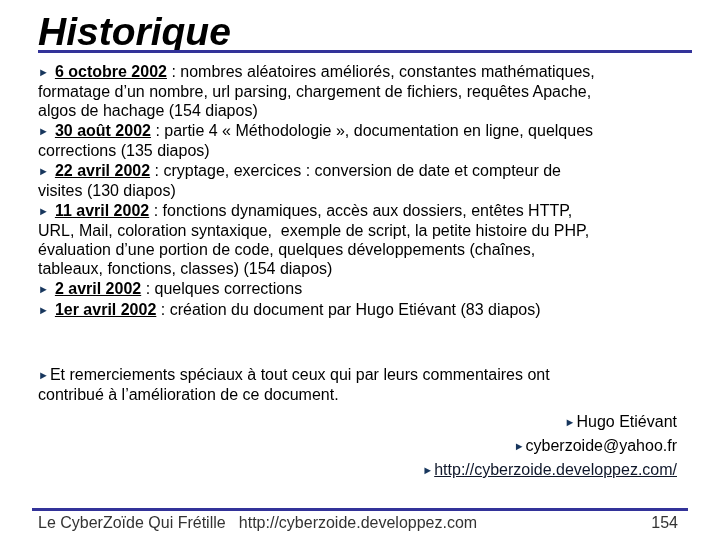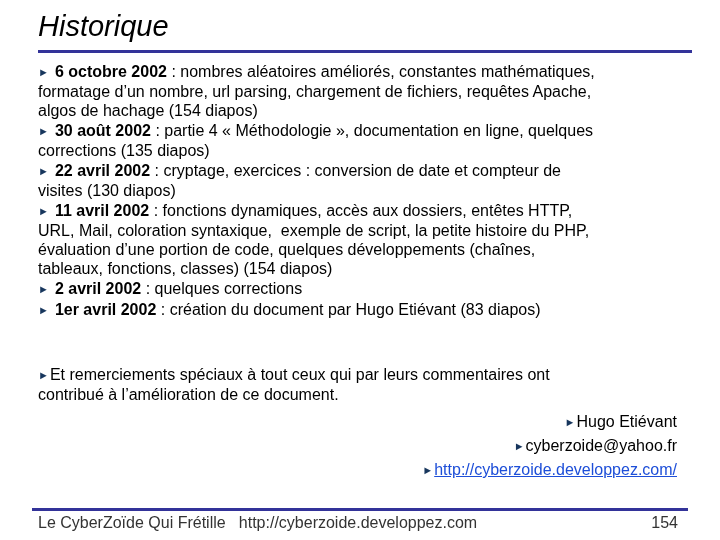--- a/index.html
+++ b/index.html
@@ -9,22 +9,22 @@
     height: 540px;
     background: #ffffff;
     overflow: hidden;
     font-family: "Liberation Sans", "DejaVu Sans", sans-serif;
     color: #000000;
   }
   .title {
     position: absolute;
     left: 38px;
     top: 10px;
-    font-size: 29px;
-    font-weight: normal;
+    font-size: 39px;
+    font-weight: bold;
     font-style: italic;
     color: #000000;
     letter-spacing: 0px;
   }
   .title-rule {
     position: absolute;
     left: 38px;
     top: 50px;
     width: 654px;
     height: 3px;
@@ -38,21 +38,21 @@
     line-height: 19px;
   }
   .bullet-item { margin: 0 0 1px 0; }
   .arrow {
     font-size: 11px;
     font-style: normal;
     vertical-align: 1px;
   }
   .arrow.spaced { margin-right: 6px; }
   .arrow.tight { margin-right: 1px; }
-  .date { font-weight: bold; }
+  .date { font-weight: bold; text-decoration: underline; }
   .wrap { white-space: pre-wrap; }
   .thanks { margin: 45px 0 0 0; }
   .contact {
     margin-top: 6px;
     text-align: right;
     padding-right: 16px;
     line-height: 23px;
   }
   .contact .line { display: block; }
   .contact a.site-link { text-decoration: underline; }
@@ -106,21 +106,21 @@
 
   <p class="bullet-item"><span class="arrow spaced" style="color: rgb(23, 54, 93);">►</span><span class="date">1er avril 2002</span><span class="wrap"> : création du document par Hugo Etiévant (83 diapos)</span></p>
 </div>
 
     <p class="thanks"><span class="arrow tight" style="color: rgb(23, 54, 93);">►</span><span class="wrap">Et remerciements spéciaux à tout ceux qui par leurs commentaires ont
 contribué à l’amélioration de ce document.</span></p>
 
     <div class="contact">
       <span class="line"><span class="arrow tight" style="color: rgb(23, 54, 93);">►</span><span>Hugo Etiévant</span></span>
       <span class="line"><span class="arrow tight" style="color: rgb(23, 54, 93);">►</span><span>cyberzoide@yahoo.fr</span></span>
-      <span class="line"><span class="arrow tight" style="color: rgb(23, 54, 93);">►</span><a href="#" class="site-link" style="color: #1d4ed8;">http://cyberzoide.developpez.com/</a></span>
+      <span class="line"><span class="arrow tight" style="color: rgb(23, 54, 93);">►</span><a href="#" class="site-link" style="color: #0f172a;">http://cyberzoide.developpez.com/</a></span>
     </div>
   </div>
 
   <div class="footer-rule" style="background: rgb(51, 51, 153);"></div>
   <div class="footer">
     <span class="f-left">Le CyberZoïde Qui Frétille</span>
     <span class="f-center">http://cyberzoide.developpez.com</span>
     <span class="f-right">154</span>
   </div>
 

